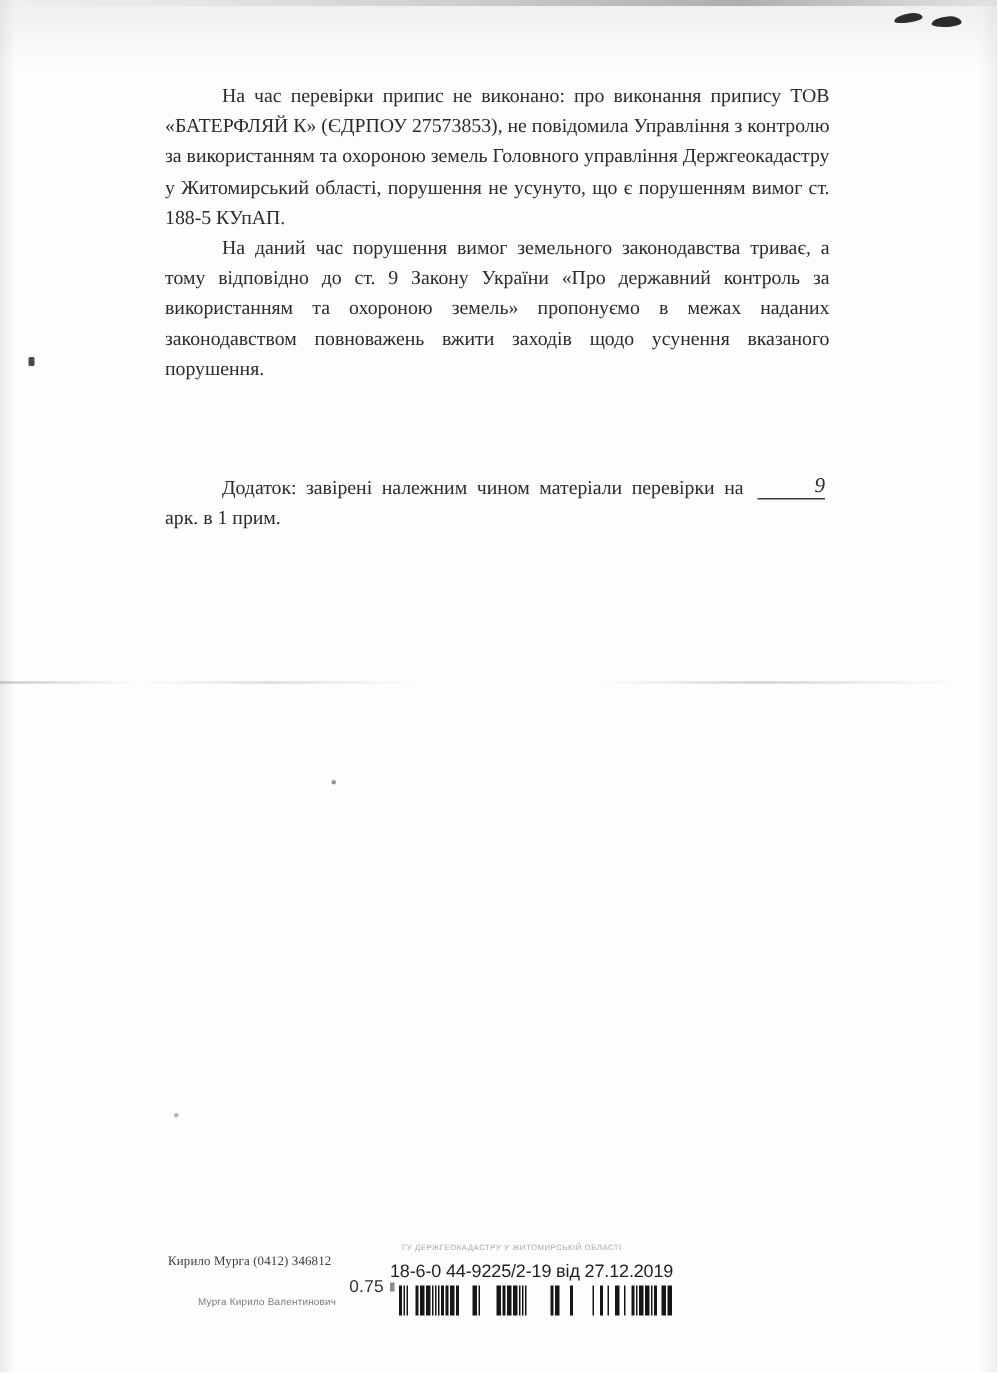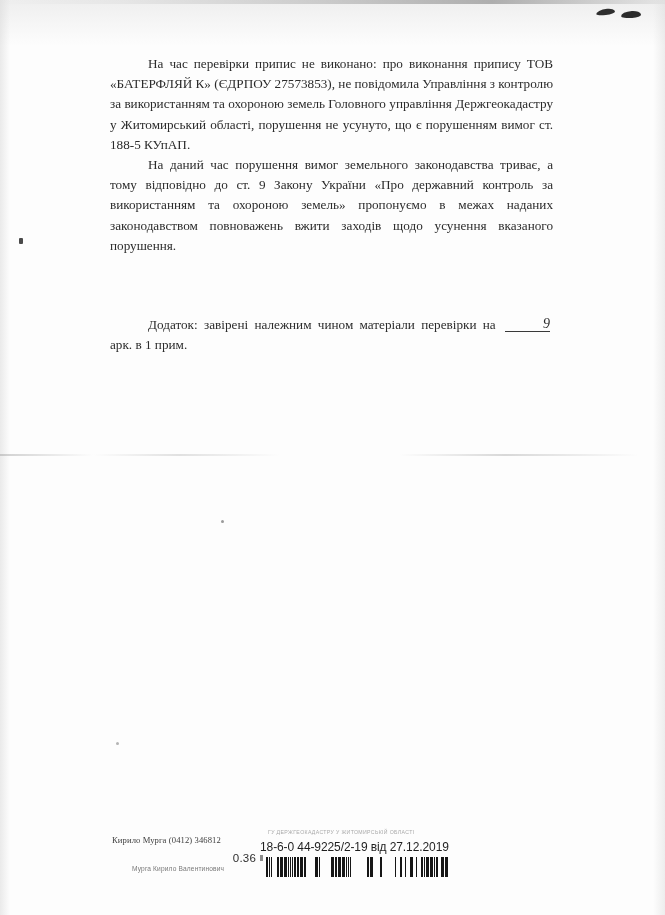--- a/index.html
+++ b/index.html
@@ -285,21 +285,21 @@
       <span>Додаток: завірені належним чином матеріали перевірки на</span>
       <span class="blank-fill">9</span>
       <span>арк. в 1 прим.</span>
     </div>
   </div>
 
 
   <div id="footer-contact">Кирило Мурга (0412) 346812</div>
 
   <div id="registrar-stamp">
-    <div id="registrar-value">0.36</div>
+    <div id="registrar-value">0.75</div>
     <div id="registrar-name">Мурга Кирило Валентинович</div>
   </div>
 
   <div id="barcode-stamp">
     <div id="barcode-org">ГУ ДЕРЖГЕОКАДАСТРУ У ЖИТОМИРСЬКІЙ ОБЛАСТІ</div>
     <div id="barcode-number">18-6-0 44-9225/2-19 від 27.12.2019</div>
     <div id="barcode-stamp-tick"></div>
     <div id="barcode-bars">
       <div class="bars-group" id="bars-main">
           <div class="bar" style="left: 4px; width: 2px;"></div>

